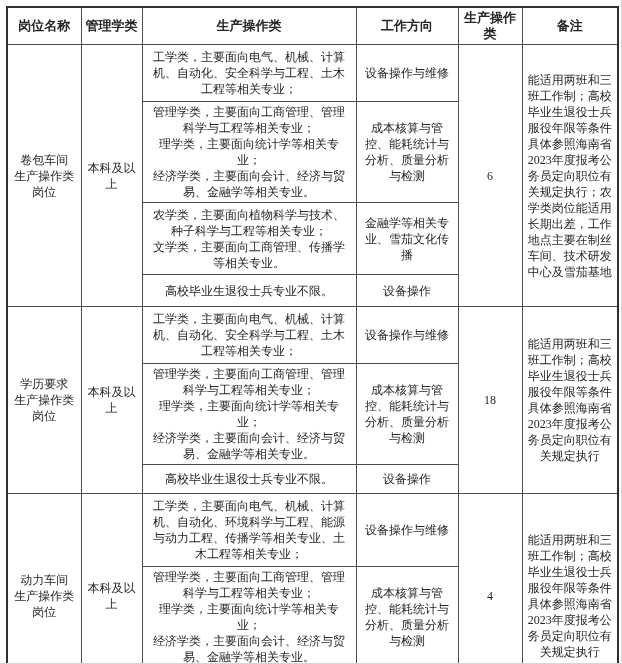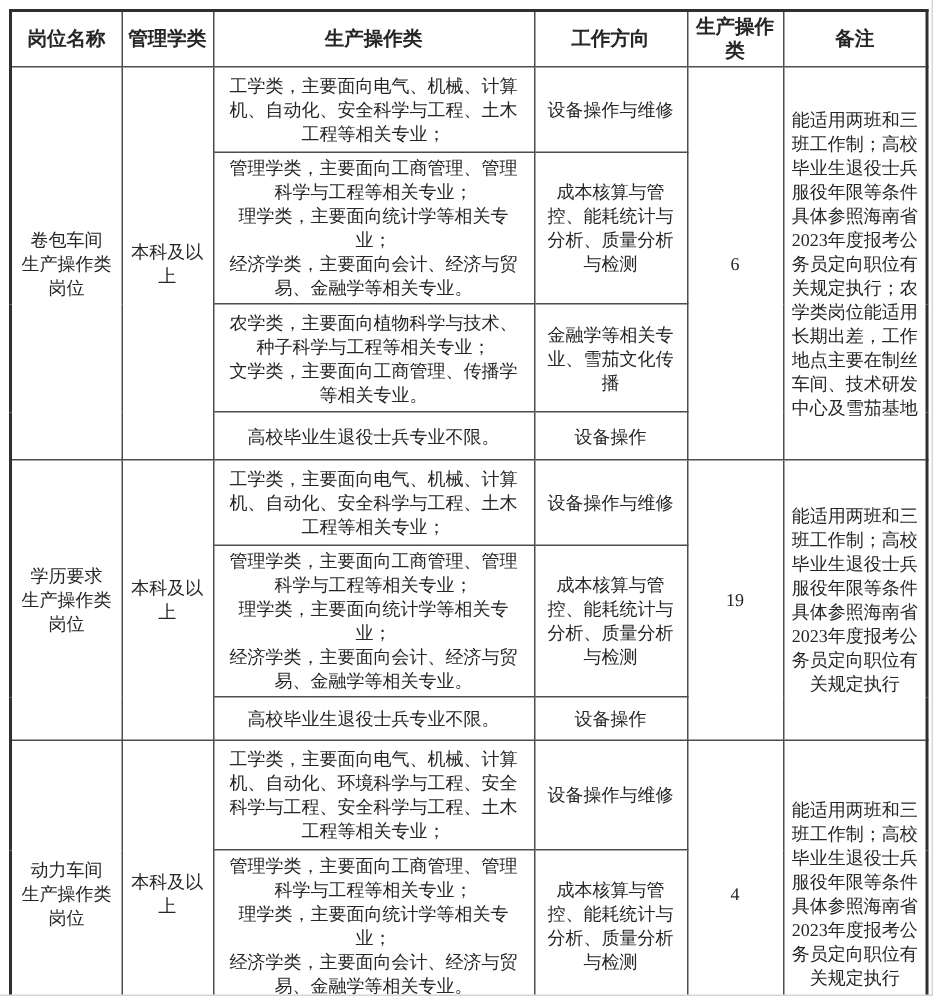--- a/index.html
+++ b/index.html
@@ -107,40 +107,40 @@
         <td class="txt">设备操作</td>
       </tr>
 
       <tr style="height:57px;">
         <td class="ctr" rowspan="3">学历要求
 生产操作类
 岗位</td>
         <td class="ctr" rowspan="3">本科及以上</td>
         <td class="txt">工学类，主要面向电气、机械、计算机、自动化、安全科学与工程、土木工程等相关专业；</td>
         <td class="txt">设备操作与维修</td>
-        <td class="ctr" rowspan="3">19</td>
+        <td class="ctr" rowspan="3">18</td>
         <td class="txt" rowspan="3">能适用两班和三班工作制；高校毕业生退役士兵服役年限等条件具体参照海南省2023年度报考公务员定向职位有关规定执行</td>
       </tr>
       <tr style="height:73px;">
         <td class="txt">管理学类，主要面向工商管理、管理科学与工程等相关专业；
 理学类，主要面向统计学等相关专业；
 经济学类，主要面向会计、经济与贸易、金融学等相关专业。</td>
         <td class="txt">成本核算与管控、能耗统计与分析、质量分析与检测</td>
       </tr>
       <tr style="height:29px;">
         <td class="txt">高校毕业生退役士兵专业不限。</td>
         <td class="txt">设备操作</td>
       </tr>
 
       <tr style="height:73px;">
         <td class="ctr" rowspan="3">动力车间
 生产操作类
 岗位</td>
         <td class="ctr" rowspan="3">本科及以上</td>
-        <td class="txt">工学类，主要面向电气、机械、计算机、自动化、环境科学与工程、安全科学与工程、安全科学与工程、土木工程等相关专业；</td>
+        <td class="txt">工学类，主要面向电气、机械、计算机、自动化、环境科学与工程、能源与动力工程、传播学等相关专业、土木工程等相关专业；</td>
         <td class="txt">设备操作与维修</td>
         <td class="ctr" rowspan="3">4</td>
         <td class="txt" rowspan="3">能适用两班和三班工作制；高校毕业生退役士兵服役年限等条件具体参照海南省2023年度报考公务员定向职位有关规定执行</td>
       </tr>
       <tr style="height:83px;">
         <td class="txt">管理学类，主要面向工商管理、管理科学与工程等相关专业；
 理学类，主要面向统计学等相关专业；
 经济学类，主要面向会计、经济与贸易、金融学等相关专业。</td>
         <td class="txt">成本核算与管控、能耗统计与分析、质量分析与检测</td>
       </tr>

